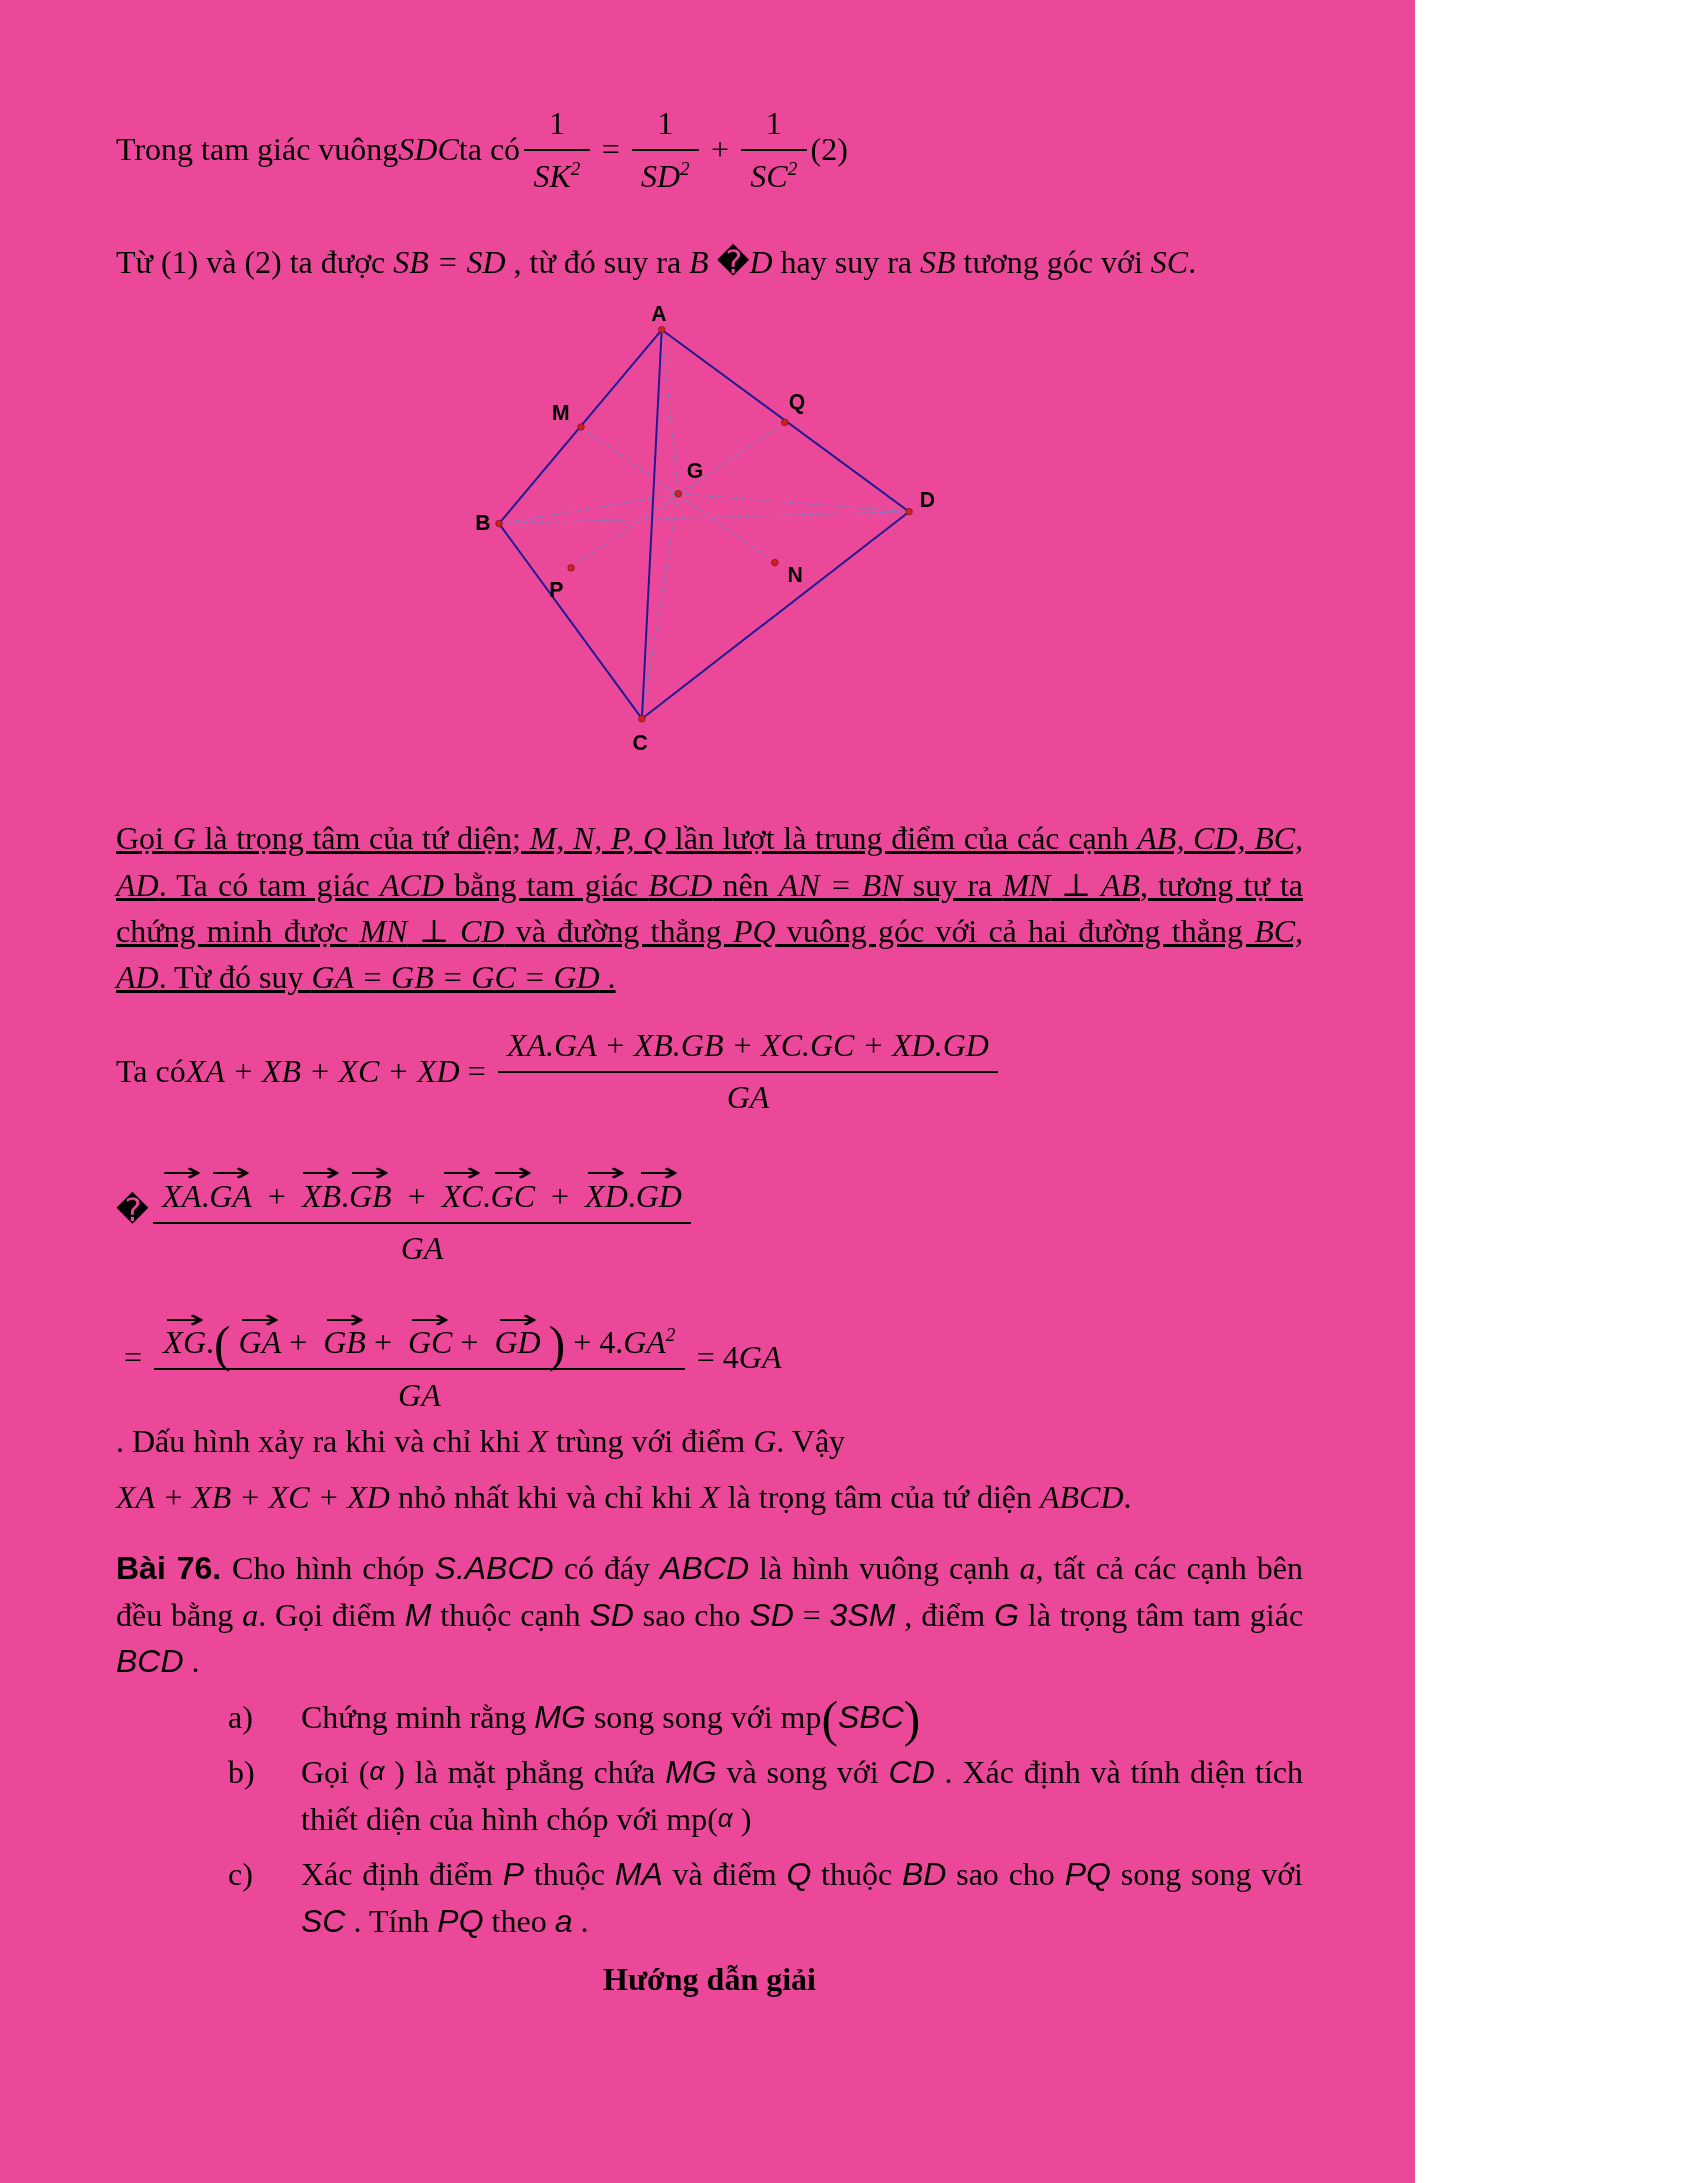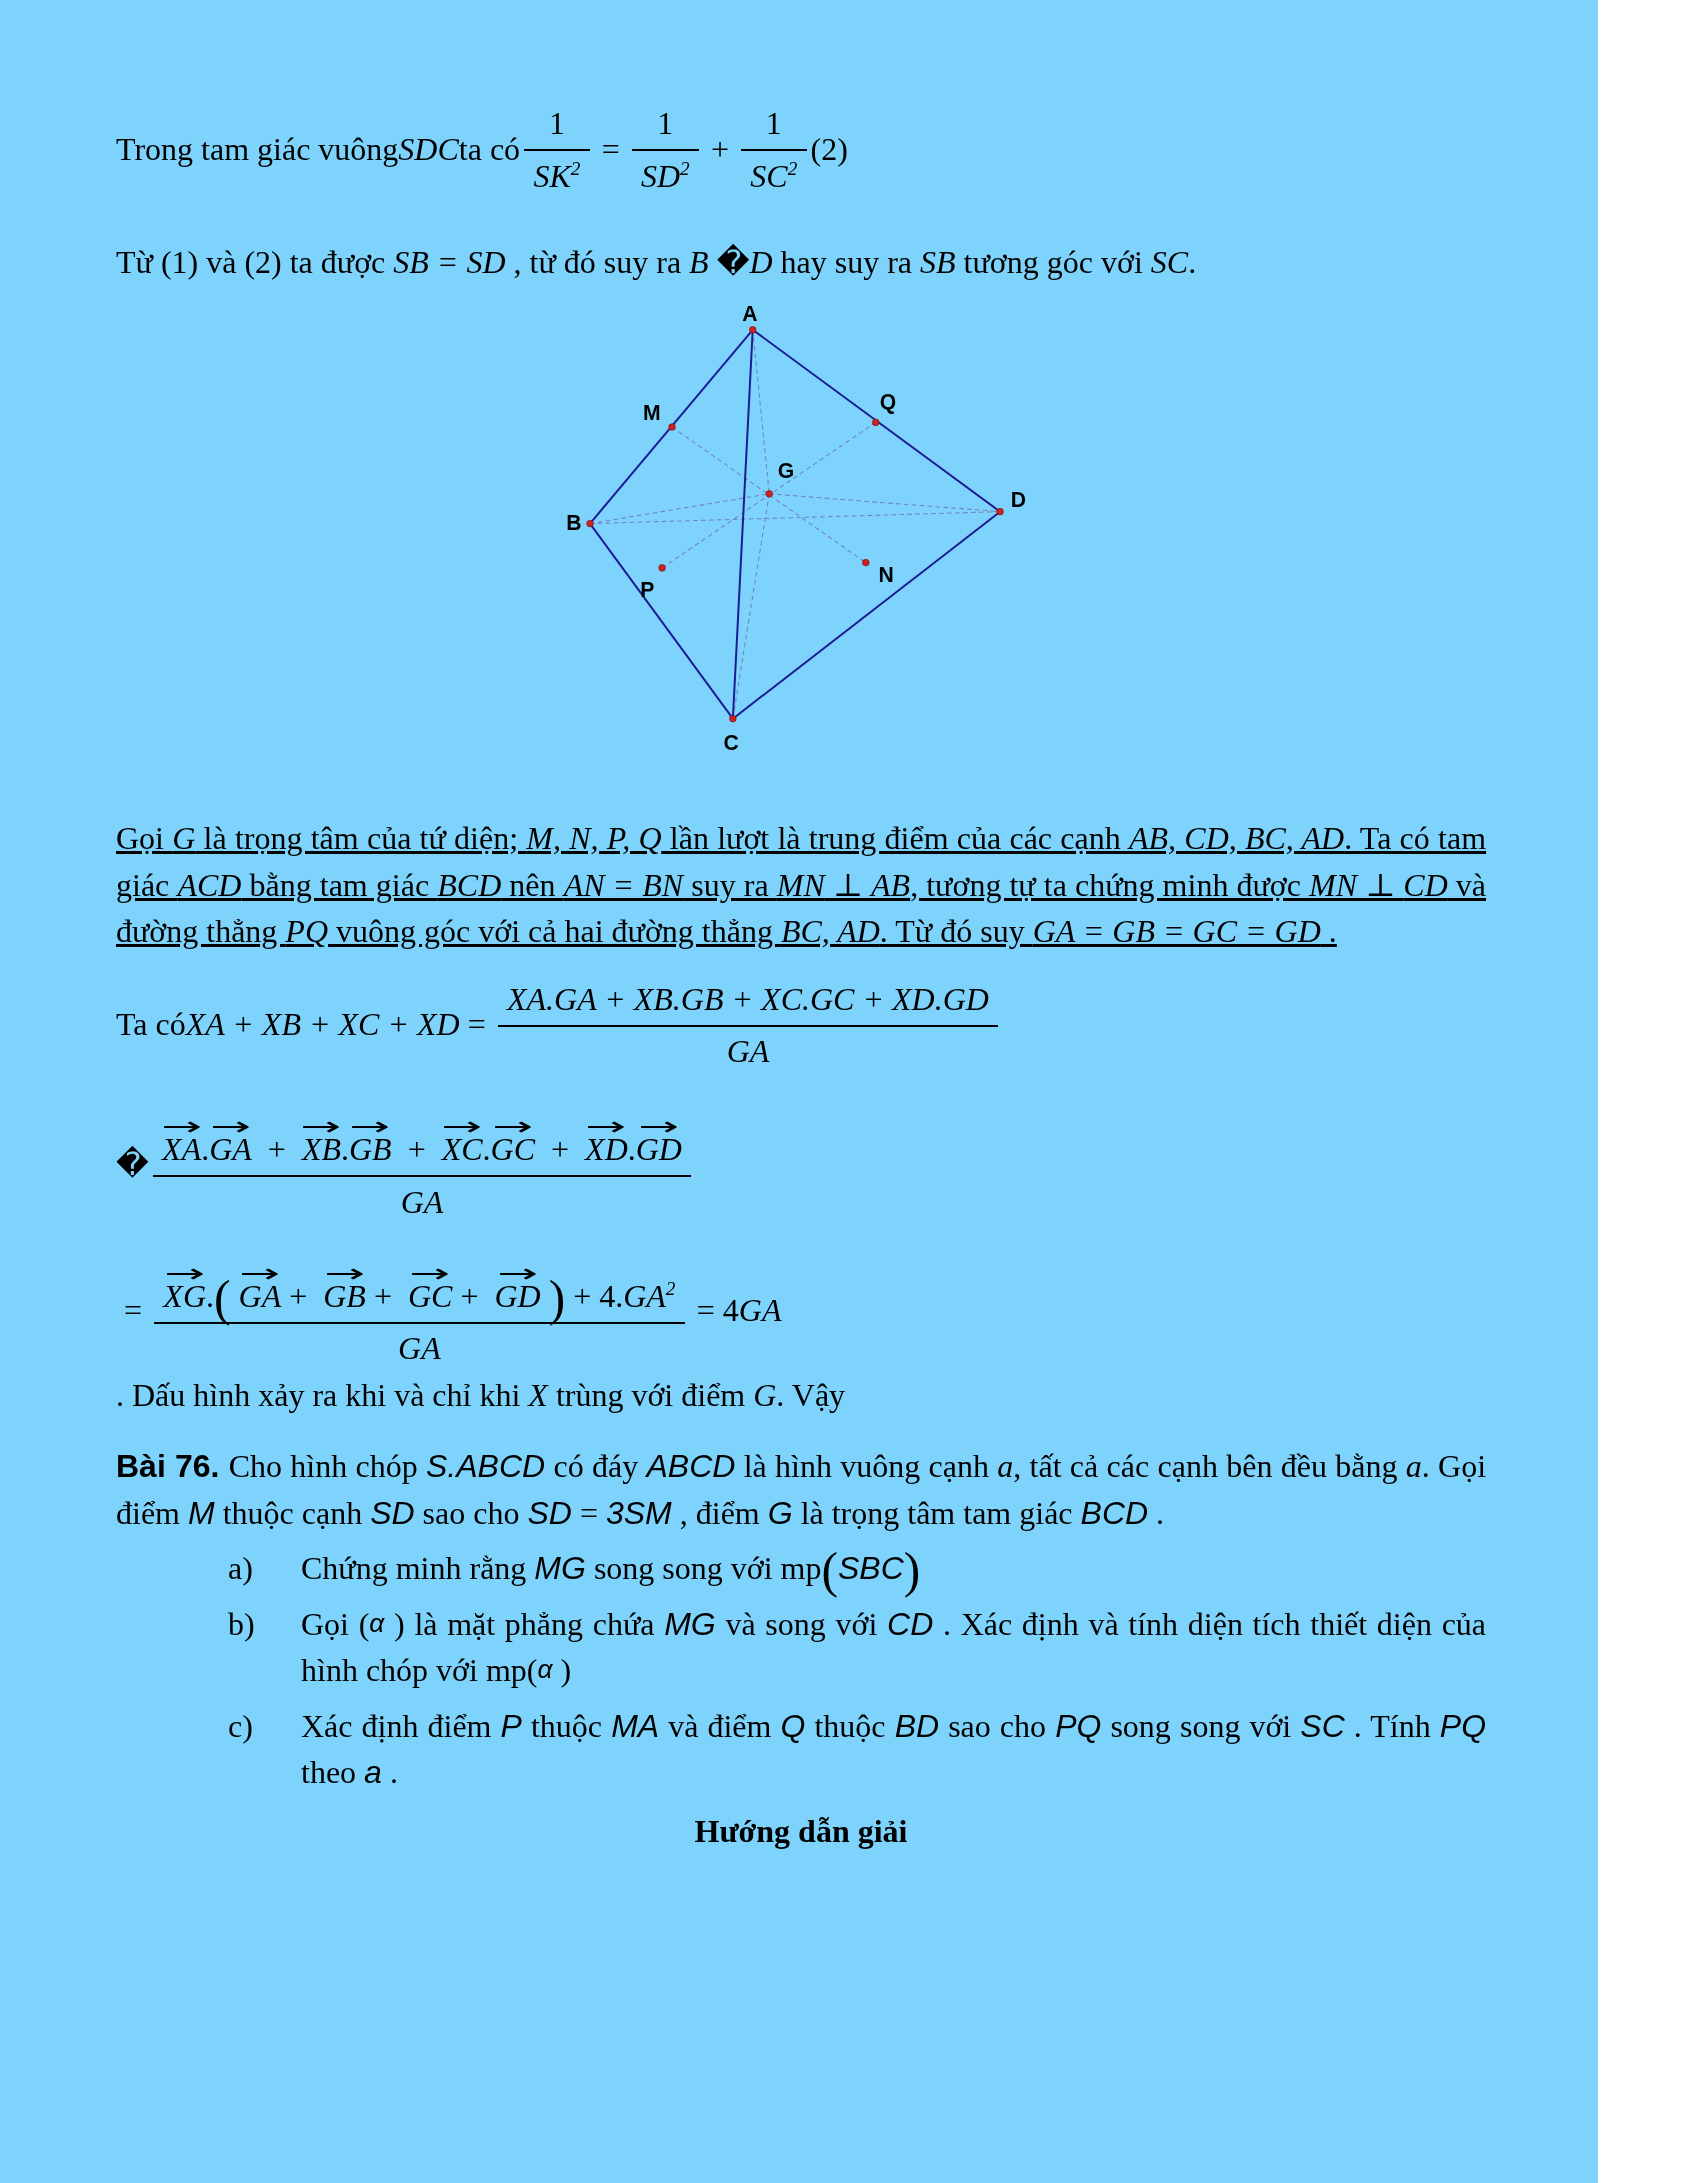--- a/index.html
+++ b/index.html
@@ -1,18 +1,18 @@
 <!DOCTYPE html>
 <html style="--fig-edge: #1b1b96; --fig-dashed: #7282c4; --fig-dot: #cc2222; --fig-label: #000000;font-size:10.6px"><head>
 <meta charset="utf-8">
 <style>
   html,body{margin:0;padding:0;background:#ffffff;}
   .page{
-    width:1598px;min-height:2183px;box-sizing:border-box;
-    padding:99px 112px 132px 116px;background:#7dd3fc;color:#000;
+    width:1415px;min-height:2183px;box-sizing:border-box;
+    padding:99px 112px 132px 116px;background:#ec4899;color:#000;
     font-family:"Liberation Serif","DejaVu Serif",serif;
     font-size:32px;line-height:1.45;
   }
   .para{margin:0;}
   .just{text-align:justify;}
   .formula-line{margin:0;display:flex;align-items:center;flex-wrap:wrap;}
   .op{padding:0 8px;}
   
   .frac{display:inline-block;vertical-align:middle;text-align:center;margin:0 4px;}
   .frac .num{display:block;padding:1.3px 9.3px 2.6px;}
@@ -161,20 +161,21 @@
         <span class="bigp">)</span><span> + 4.</span><span class="sg-i">GA</span><sup>2</sup>
       </span>
       <span class="den sg-i">GA</span>
     </span>
     <span class="op">=</span>
     <span>4</span>
       <span class="sg-i">GA</span>
     <span><span class="sg-n"> . Dấu hình xảy ra khi và chỉ khi </span><span class="sg-i">X</span><span class="sg-n"> trùng với điểm </span><span class="sg-i">G</span><span class="sg-n">. Vậy</span></span>
   </p>
 
+  <p class="para mt-min"><span class="sg-i">XA + XB + XC + XD</span><span class="sg-n"> nhỏ nhất khi và chỉ khi </span><span class="sg-i">X</span><span class="sg-n"> là trọng tâm của tứ diện </span><span class="sg-i">ABCD</span><span class="sg-n">.</span></p>
 
   <p class="para just mt-bai"><span class="sg-sb">Bài 76. </span><span class="sg-n">Cho hình chóp </span><span class="sg-si">S.ABCD</span><span class="sg-n"> có đáy </span><span class="sg-si">ABCD</span><span class="sg-n"> là hình vuông cạnh </span><span class="sg-i">a</span><span class="sg-n">, tất cả các cạnh bên đều bằng </span><span class="sg-i">a</span><span class="sg-n">. Gọi điểm </span><span class="sg-si">M</span><span class="sg-n"> thuộc cạnh </span><span class="sg-si">SD</span><span class="sg-n"> sao cho </span><span class="sg-si">SD</span><span class="sg-n"> = </span><span class="sg-si">3SM</span><span class="sg-n"> , điểm </span><span class="sg-si">G</span><span class="sg-n"> là trọng tâm tam giác </span><span class="sg-si">BCD</span><span class="sg-n"> .</span></p>
 
   <div class="mt-list">
     <div class="li">
       <span class="li-marker">a)</span>
       <span class="li-body just"><span class="sg-n">Chứng minh rằng </span><span class="sg-si">MG</span><span class="sg-n"> song song với mp</span><span class="sg-bp">(</span><span class="sg-si">SBC</span><span class="sg-bp">)</span></span>
     </div>
     <div class="li">
       <span class="li-marker">b)</span>

